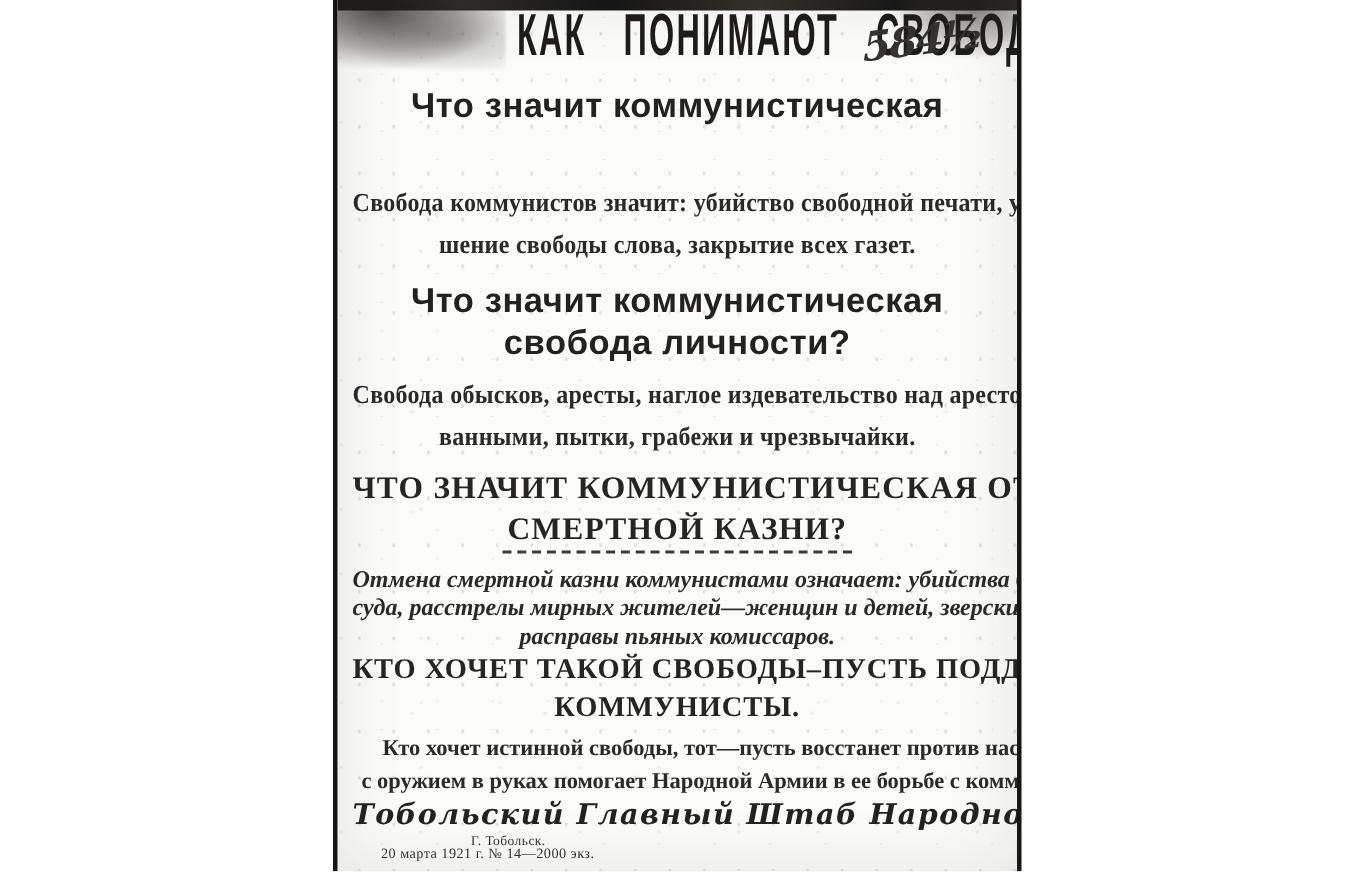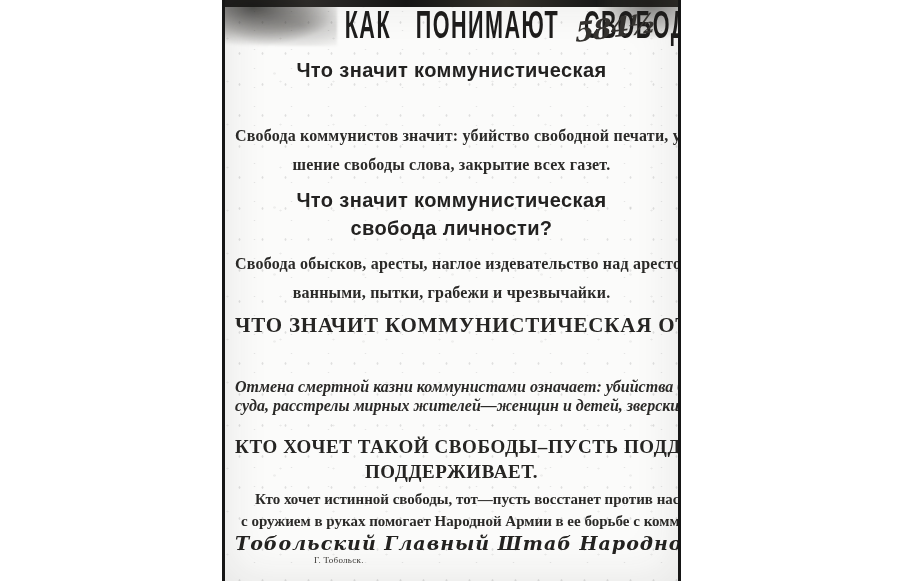--- a/index.html
+++ b/index.html
@@ -49,21 +49,21 @@
     transform:scale(0.72,1.32); transform-origin:50% 40%; white-space:nowrap;
   }
   .handwriting {
     position:absolute; top:12px; right:22px;
     font-family:"DejaVu Serif", serif; font-style:italic; font-weight:700;
     font-size:27px; color:#34322f; transform:rotate(-7deg) skewX(-6deg);
     letter-spacing:-1px;
   }
   .h-sans {
     font-family:"Liberation Sans", sans-serif; font-weight:700;
-    font-size:20px; line-height:28px; color:#232221; letter-spacing:0.4px;
+    font-size:23px; line-height:28px; color:#232221; letter-spacing:0.4px;
   }
   .h-serif-caps {
     font-family:"Liberation Serif", serif; font-weight:700;
     font-size:21px; line-height:27px; color:#262523; letter-spacing:0.8px;
   }
   .h-serif-caps2 {
     font-family:"Liberation Serif", serif; font-weight:700;
     font-size:19px; line-height:25px; color:#262523; letter-spacing:0.6px;
   }
   .dashed-u { display:inline-block; border-bottom:2px dashed #3c3a37; padding:0 3px 1px 3px; }
@@ -121,34 +121,37 @@
       <span class="line">Что значит коммунистическая</span>
       <span class="line">свобода личности?</span>
     </div>
     <div class="abs p-serif pos-p2">
       <span class="line">Свобода обысков, аресты, наглое издевательство над аресто-</span>
       <span class="line">ванными, пытки, грабежи и чрезвычайки.</span>
     </div>
 
     <div class="abs h-serif-caps pos-h3">
       <span class="line">ЧТО ЗНАЧИТ КОММУНИСТИЧЕСКАЯ ОТМЕНА</span>
+      <span class="line"><span class="dashed-u">СМЕРТНОЙ КАЗНИ?</span></span>
     </div>
     <div class="abs p-italic pos-p3">
       <span class="line">Отмена смертной казни коммунистами означает: убийства без</span>
       <span class="line">суда, расстрелы мирных жителей—женщин и детей, зверские</span>
+      <span class="line">расправы пьяных комиссаров.</span>
     </div>
 
     <div class="abs h-serif-caps2 pos-h4">
       <span class="line">КТО ХОЧЕТ ТАКОЙ СВОБОДЫ–ПУСТЬ ПОДДЕРЖИВАЕТ</span>
-      <span class="line">ПОДДЕРЖИВАЕТ.</span>
+      <span class="line">КОММУНИСТЫ.</span>
     </div>
     <div class="abs p-small pos-p4">
       <span class="line">Кто хочет истинной свободы, тот—пусть восстанет против насильников и</span>
       <span class="line">с оружием в руках помогает Народной Армии в ее борьбе с коммунистами!</span>
     </div>
 
     <div class="abs signature pos-sig">Тобольский Главный Штаб Народной Армии.</div>
 
     <div class="abs imprint pos-imp">
       <span class="imprint-city">Г. Тобольск.</span>
+      <span class="imprint-line">20 марта 1921 г. № 14—2000 экз.</span>
     </div>
   </div>
 </div>
 
 </body></html>

